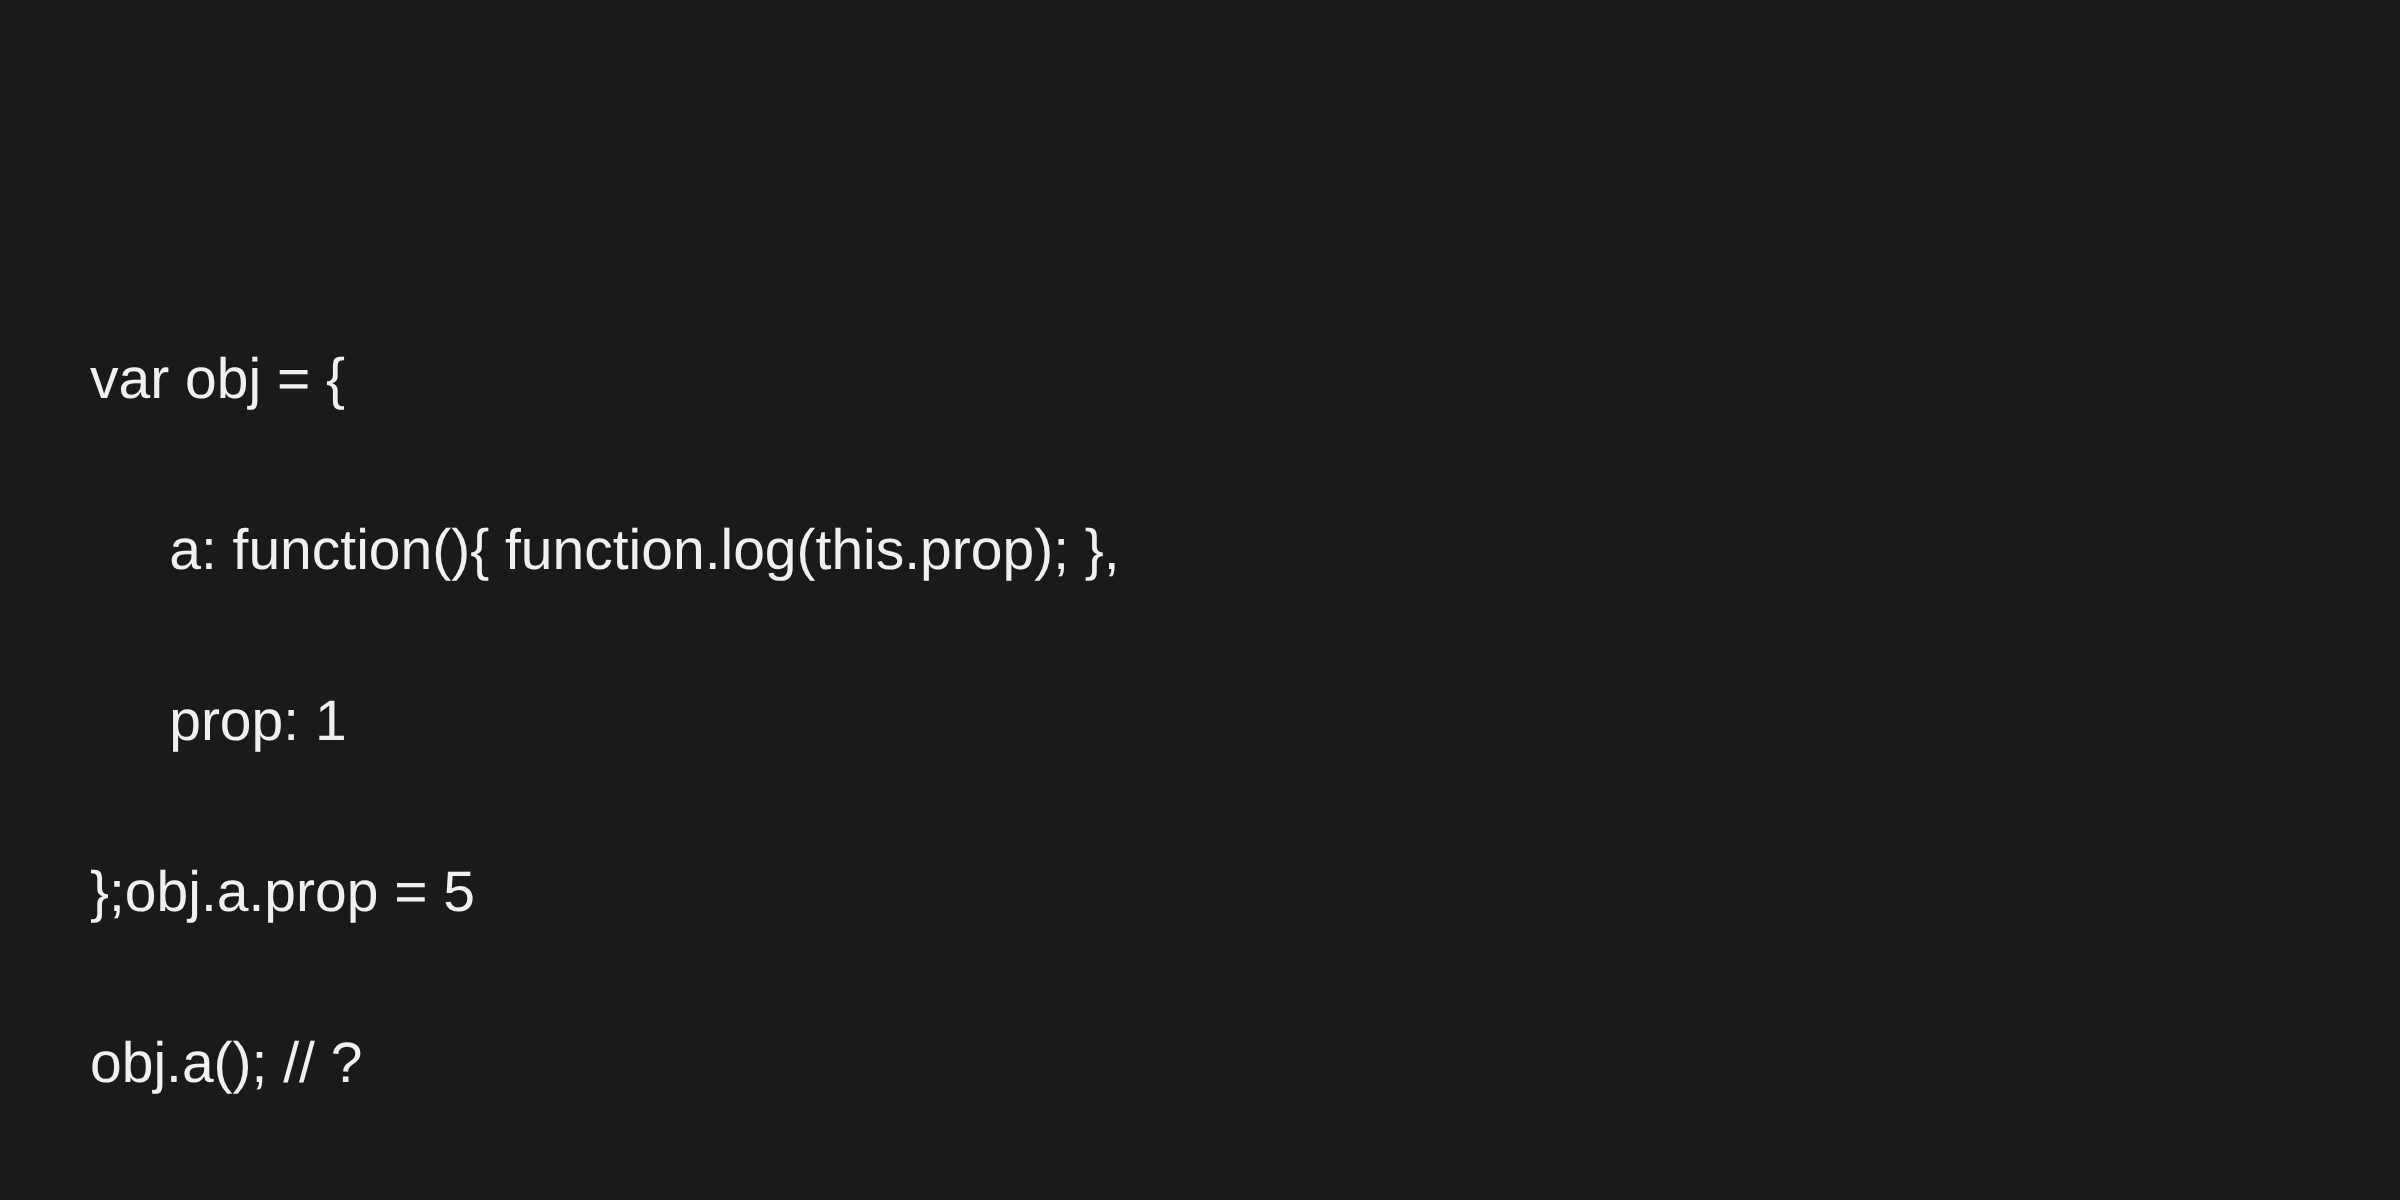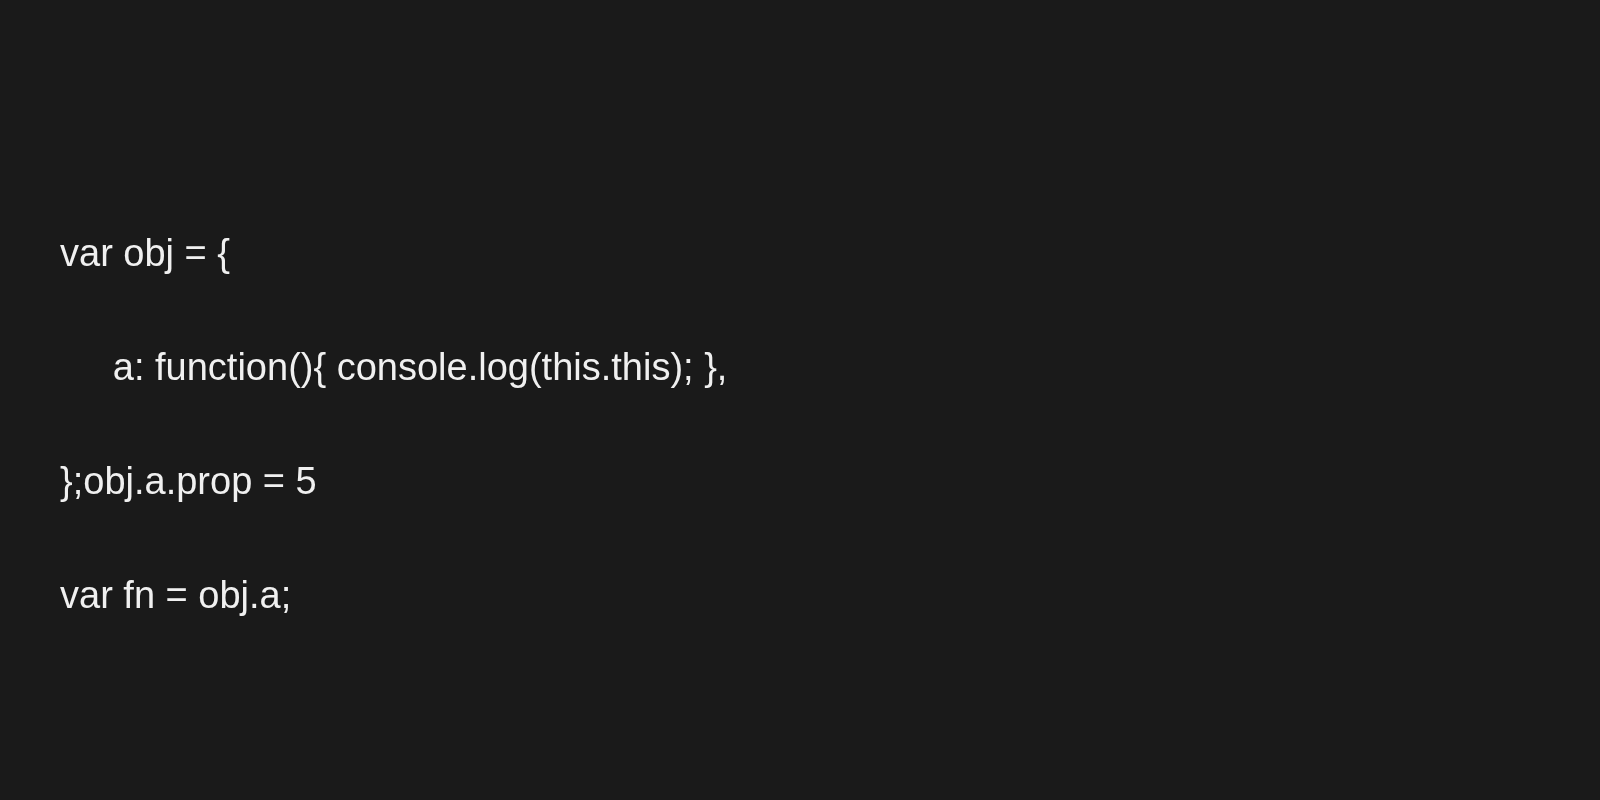--- a/index.html
+++ b/index.html
@@ -22,17 +22,19 @@
       line-height: 1.5;
       font-weight: 400;
       white-space: pre;
     }
   </style>
 </head>
 <body>
 
 <div class="code-container">
 <div>var obj = {</div>
-<div>     a: function(){ console.log(this.this); },</div>
+<div>     a: function(){ function.log(this.prop); },</div>
+<div>     prop: 1</div>
 <div>};obj.a.prop = 5</div>
+<div>obj.a(); // ?</div>
 <div>var fn = obj.a;</div>
 
 </div>
 
 </body></html>

